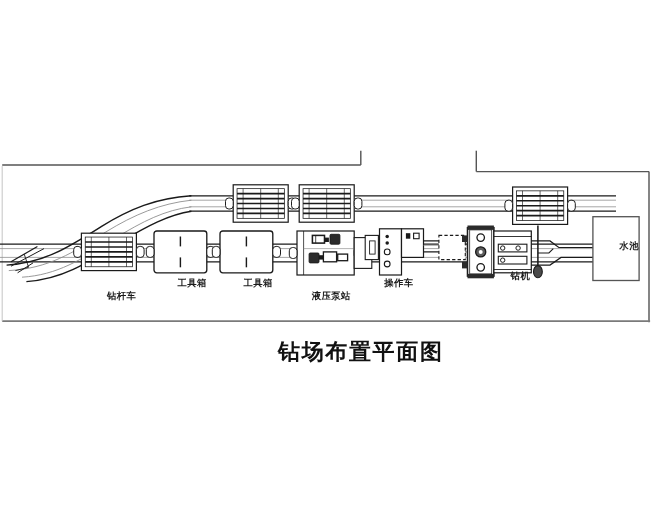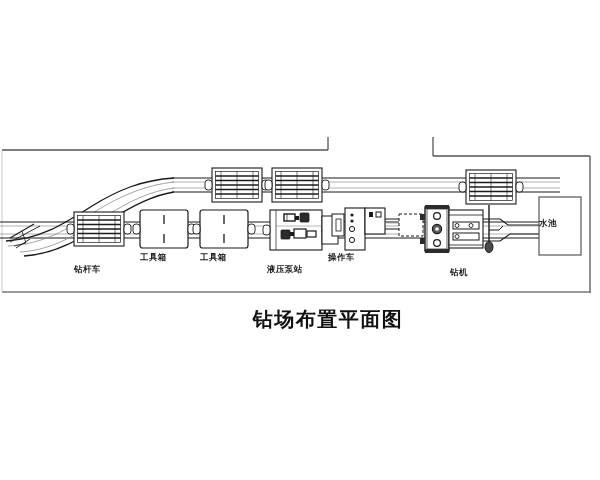--- a/index.html
+++ b/index.html
@@ -3,21 +3,21 @@
 <meta charset="utf-8">
 <title>钻场布置平面图</title>
 <style>
   html,body{margin:0;padding:0;background:#ffffff;}
   body{width:600px;height:480px;overflow:hidden;
        font-family:"DejaVu Sans","Liberation Sans",sans-serif;}
   #sheet{position:relative;width:600px;height:480px;background:#ffffff;}
   #drawing{position:absolute;left:0;top:0;width:600px;height:480px;}
   .lbl{position:absolute;font-weight:bold;color:#1a1a1a;
        font-family:Liberation Mono, monospace;
-       white-space:nowrap;text-align:left;}
+       white-space:nowrap;text-align:right;}
   .eqlbl{font-size:8.5px;letter-spacing:0.4px;}
   .poollbl{font-size:8.5px;letter-spacing:0.5px;}
   #title{position:absolute;left:0;top:306px;width:600px;text-align:center;
          font-size:20px;font-weight:bold;color:#111111;letter-spacing:1.5px;
          font-family:"DejaVu Sans","Liberation Sans",sans-serif;padding-left:28px;}
 </style>
 </head>
 <body>
 
 <div id="sheet">
@@ -171,18 +171,18 @@
       <rect x="539" y="197" width="42" height="58" fill="#ffffff" stroke="#555555" stroke-width="1.2"></rect>
     </g>
 
   </svg>
 
   <div class="lbl eqlbl" style="left:74px;top:264px;width:50px;">钻杆车</div>
   <div class="lbl eqlbl" style="left:140px;top:252px;width:48px;">工具箱</div>
   <div class="lbl eqlbl" style="left:200px;top:252px;width:48px;">工具箱</div>
   <div class="lbl eqlbl" style="left:267px;top:264px;width:52px;">液压泵站</div>
   <div class="lbl eqlbl" style="left:328px;top:252px;width:48px;">操作车</div>
-  <div class="lbl eqlbl" style="left:450px;top:267px;width:32px;">钻机</div>
+  <div class="lbl eqlbl" style="left:450px;top:246px;width:32px;">钻机</div>
   <div class="lbl poollbl" style="left:539px;top:218px;width:42px;">水池</div>
 
   <div id="title">钻场布置平面图</div>
 
 </div>
 
 </body></html>

